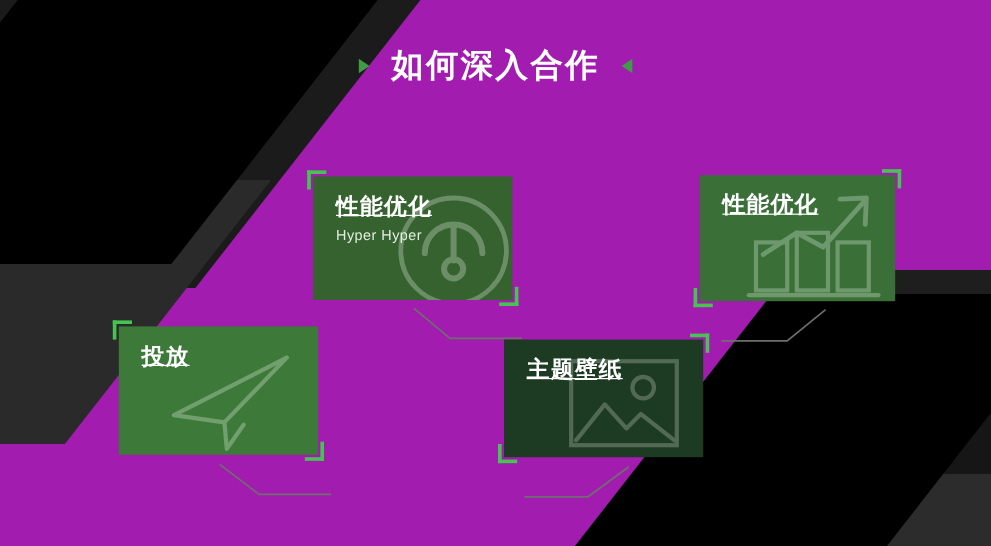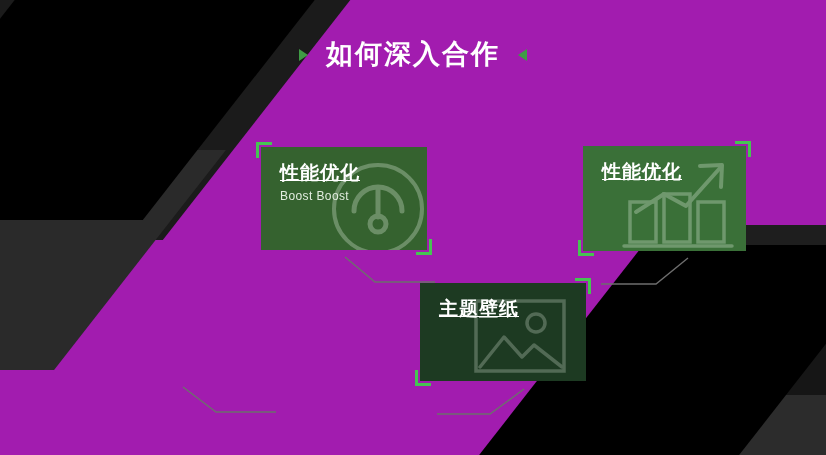--- a/index.html
+++ b/index.html
@@ -193,21 +193,21 @@
     <div class="card-body" style="background: rgb(53, 98, 47);">
       <span class="card-icon" style="right:-6px;top:4px;">
         <svg width="110" height="110" viewBox="0 0 110 110">
           <circle cx="55" cy="58" r="44" fill="none" stroke="#e8f4e6" stroke-width="4"></circle>
           <path d="M31 60 a24 24 0 0 1 48 0" fill="none" stroke="#e8f4e6" stroke-width="5" stroke-linecap="round"></path>
           <line x1="55" y1="38" x2="55" y2="66" stroke="#e8f4e6" stroke-width="5" stroke-linecap="round"></line>
           <circle cx="55" cy="73" r="8" fill="none" stroke="#e8f4e6" stroke-width="5"></circle>
         </svg>
       </span>
       <span class="card-label">性能优化</span>
-      <span class="card-sub">Boost Boost</span>
+      <span class="card-sub">Hyper Hyper</span>
     </div>
     <span class="bracket bk-tl" style="border-color: rgb(70, 196, 82) transparent transparent rgb(70, 196, 82);"></span>
     <span class="bracket bk-br" style="border-color: transparent rgb(70, 196, 82) rgb(70, 196, 82) transparent;"></span>
   </div>
 
   <div class="card" id="card-branding" style="left: 583px; top: 146px; width: 163px; height: 105px;">
     <div class="card-body" style="background: rgb(58, 112, 56);">
       <span class="card-icon" style="right:8px;top:10px;">
         <svg width="122" height="96" viewBox="0 0 122 96">
           <rect x="14" y="46" width="26" height="40" fill="none" stroke="#e8f4e6" stroke-width="3.5"></rect>
@@ -217,20 +217,33 @@
           <polyline points="20,56 48,38 70,50 104,12" fill="none" stroke="#e8f4e6" stroke-width="4" stroke-linecap="round" stroke-linejoin="round"></polyline>
           <polyline points="84,10 106,9 105,31" fill="none" stroke="#e8f4e6" stroke-width="4" stroke-linecap="round" stroke-linejoin="round"></polyline>
         </svg>
       </span>
       <span class="card-label">性能优化</span>
     </div>
     <span class="bracket bk-tr" style="border-color: rgb(70, 196, 82) rgb(70, 196, 82) transparent transparent;"></span>
     <span class="bracket bk-bl" style="border-color: transparent transparent rgb(70, 196, 82) rgb(70, 196, 82);"></span>
   </div>
 
+  <div class="card" id="card-distribution" style="left: 99px; top: 272px; width: 166px; height: 107px;">
+    <div class="card-body" style="background: rgb(61, 122, 58);">
+      <span class="card-icon" style="right:12px;top:18px;">
+        <svg width="114" height="90" viewBox="0 0 114 90">
+          <polyline points="100,8 6,56 48,62 100,8" fill="none" stroke="#e8f4e6" stroke-width="3.5" stroke-linejoin="round" stroke-linecap="round"></polyline>
+          <polyline points="48,62 50,84 64,64" fill="none" stroke="#e8f4e6" stroke-width="3.5" stroke-linejoin="round" stroke-linecap="round"></polyline>
+        </svg>
+      </span>
+      <span class="card-label">投放</span>
+    </div>
+    <span class="bracket bk-tl" style="border-color: rgb(70, 196, 82) transparent transparent rgb(70, 196, 82);"></span>
+    <span class="bracket bk-br" style="border-color: transparent rgb(70, 196, 82) rgb(70, 196, 82) transparent;"></span>
+  </div>
 
   <div class="card" id="card-wallpaper" style="left: 420px; top: 283px; width: 166px; height: 98px; padding-left: 12px;">
     <div class="card-body" style="background: rgb(29, 58, 34);">
       <span class="card-icon" style="right:18px;top:14px;opacity:.26;">
         <svg width="96" height="78" viewBox="0 0 96 78">
           <rect x="4" y="4" width="88" height="70" fill="none" stroke="#e8f4e6" stroke-width="3.5"></rect>
           <circle cx="64" cy="26" r="9" fill="none" stroke="#e8f4e6" stroke-width="3.5"></circle>
           <polyline points="8,70 32,40 50,60 62,48 90,70" fill="none" stroke="#e8f4e6" stroke-width="3.5" stroke-linejoin="round" stroke-linecap="round"></polyline>
         </svg>
       </span>

